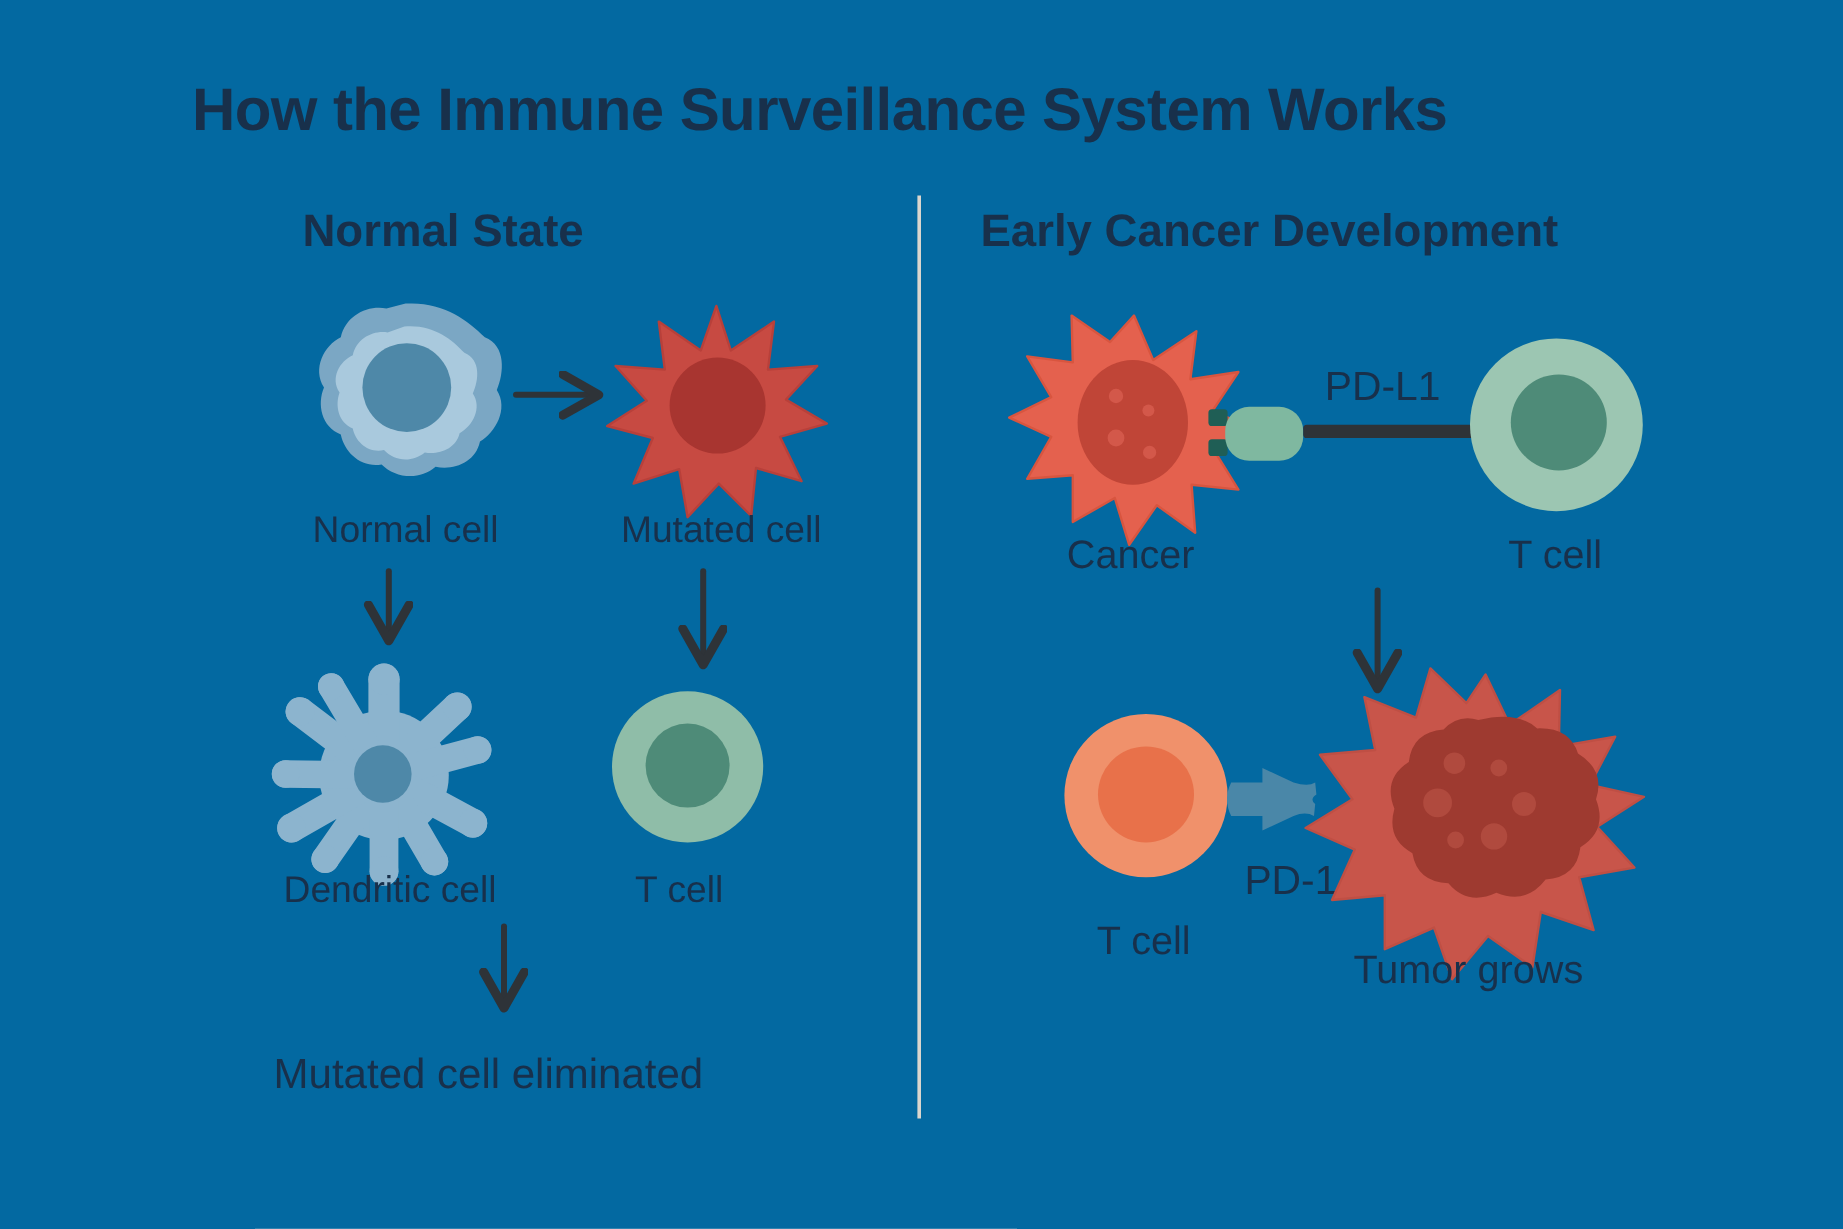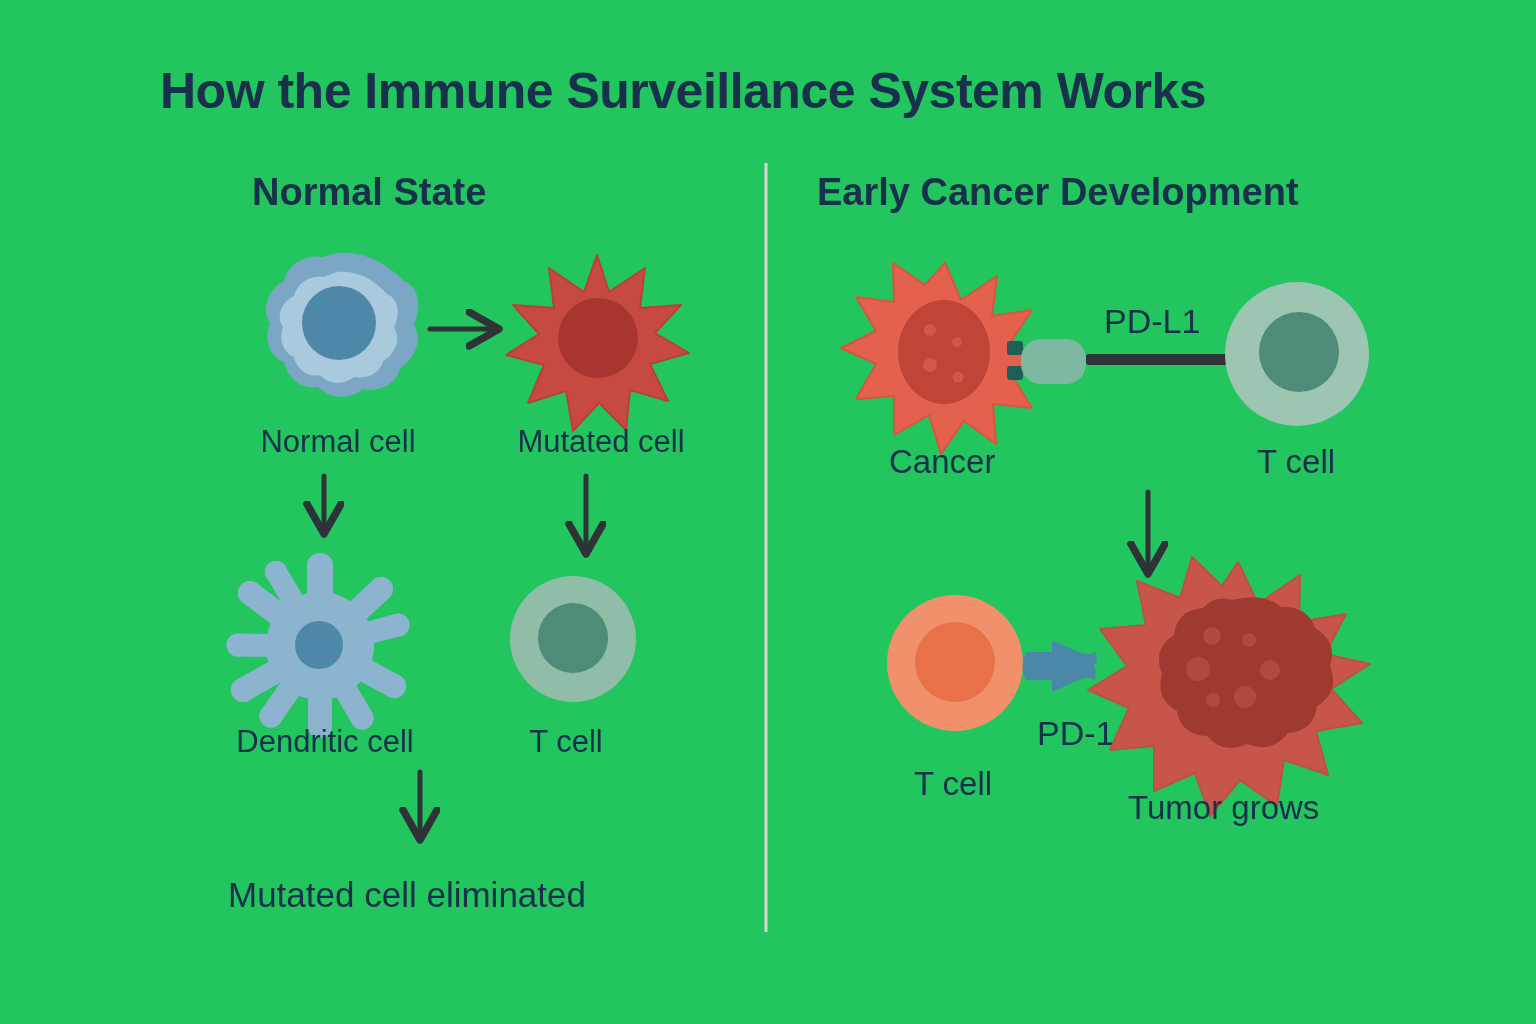--- a/index.html
+++ b/index.html
@@ -11,21 +11,21 @@
     width: 1536px;
     height: 1024px;
     overflow: hidden;
     font-family: "Liberation Sans", sans-serif;
     position: relative;
   }
   #stage {
     position: relative;
     width: 1536px;
     height: 1024px;
-    background: #22c55e;
+    background: #0369a1;
   }
   svg.layer {
     position: absolute;
     left: 0;
     top: 0;
     width: 1536px;
     height: 1024px;
   }
   .ttl {
     font-family: "Liberation Sans", sans-serif;

